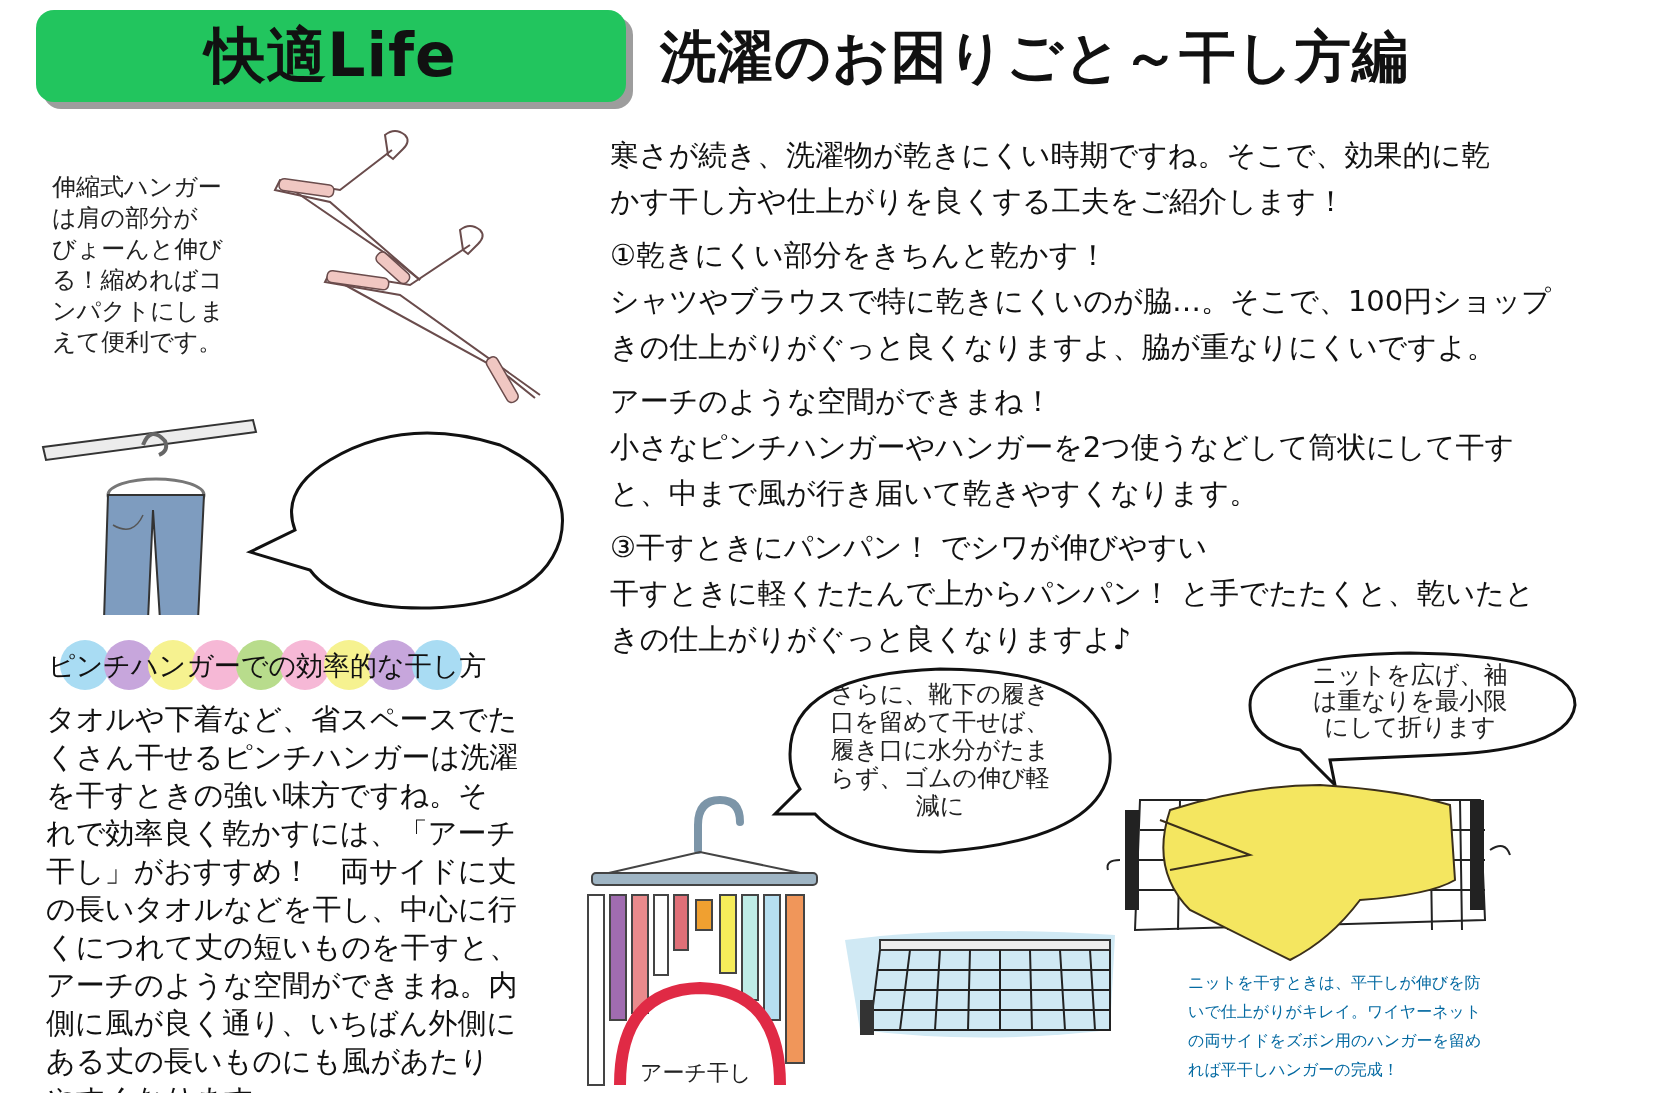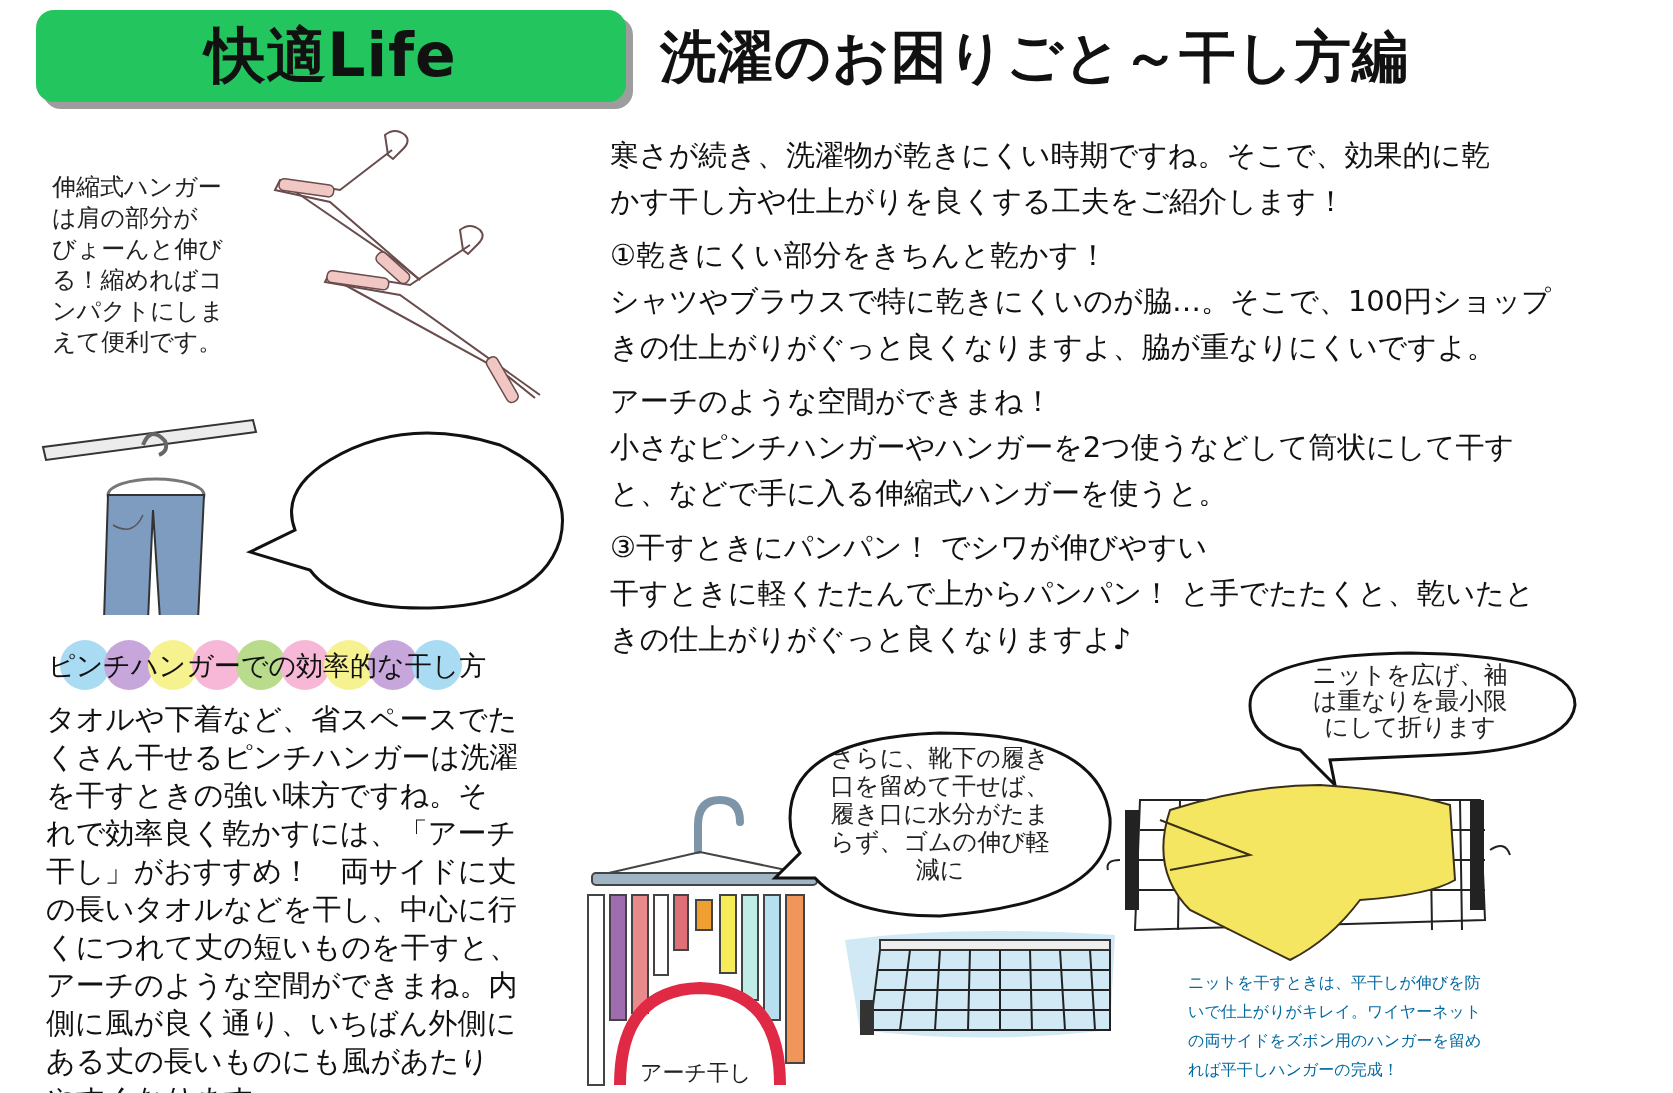--- a/index.html
+++ b/index.html
@@ -85,21 +85,21 @@
 </div>
 
 <div class="abs main-text">
   <p>寒さが続き、洗濯物が乾きにくい時期ですね。そこで、効果的に乾
 かす干し方や仕上がりを良くする工夫をご紹介します！</p>
   <p class="sec-head">①乾きにくい部分をきちんと乾かす！</p>
   <p>シャツやブラウスで特に乾きにくいのが脇…。そこで、100円ショップ
 きの仕上がりがぐっと良くなりますよ、脇が重なりにくいですよ。</p>
   <p class="sec-head">アーチのような空間ができまね！</p>
   <p>小さなピンチハンガーやハンガーを2つ使うなどして筒状にして干す
-と、などで手に入る伸縮式ハンガーを使うと。</p>
+と、中まで風が行き届いて乾きやすくなります。</p>
   <p class="sec-head">③干すときにパンパン！ でシワが伸びやすい</p>
   <p>干すときに軽くたたんで上からパンパン！ と手でたたくと、乾いたと
 きの仕上がりがぐっと良くなりますよ♪</p>
 </div>
 
 <div class="abs pinch-head-wrap">
   <div class="dot" style="left: 20px; background: rgb(169, 220, 243);"></div>
   <div class="dot" style="left: 64px; background: rgb(199, 166, 220);"></div>
   <div class="dot" style="left: 108px; background: rgb(246, 242, 144);"></div>
   <div class="dot" style="left: 152px; background: rgb(246, 184, 214);"></div>
@@ -135,21 +135,21 @@
     <rect x="116" y="110" width="16" height="30" fill="#f0a030"></rect>
     <rect x="140" y="105" width="16" height="78" fill="#f6ec5a"></rect>
     <rect x="162" y="105" width="16" height="105" fill="#bfece6"></rect>
     <rect x="184" y="105" width="16" height="125" fill="#b6dff0"></rect>
     <rect x="206" y="105" width="18" height="168" fill="#f0965a"></rect>
   </g>
   <path d="M40 295 Q40 200 120 198 Q200 200 200 295" fill="none" stroke="#e02a45" stroke-width="12"></path>
 </svg>
 <div class="abs arch-label">アーチ干し</div>
 
-<div class="bubble" style="left:760px;top:728px;width:360px;height:195px">
+<div class="bubble" style="left:760px;top:664px;width:360px;height:195px">
   <svg width="360" height="195">
     <path d="M30 90 Q30 10 180 5 Q340 5 350 90 Q355 175 180 188 Q90 188 55 150 L15 150 L40 125 Q30 110 30 90 Z" fill="#fff" stroke="#111" stroke-width="3"></path>
   </svg>
   <div class="bubble-text" style="left:45px;top:16px;width:270px;font-size:24px;line-height:28px">さらに、靴下の履き
 口を留めて干せば、
 履き口に水分がたま
 らず、ゴムの伸び軽
 減に</div>
 </div>
 

